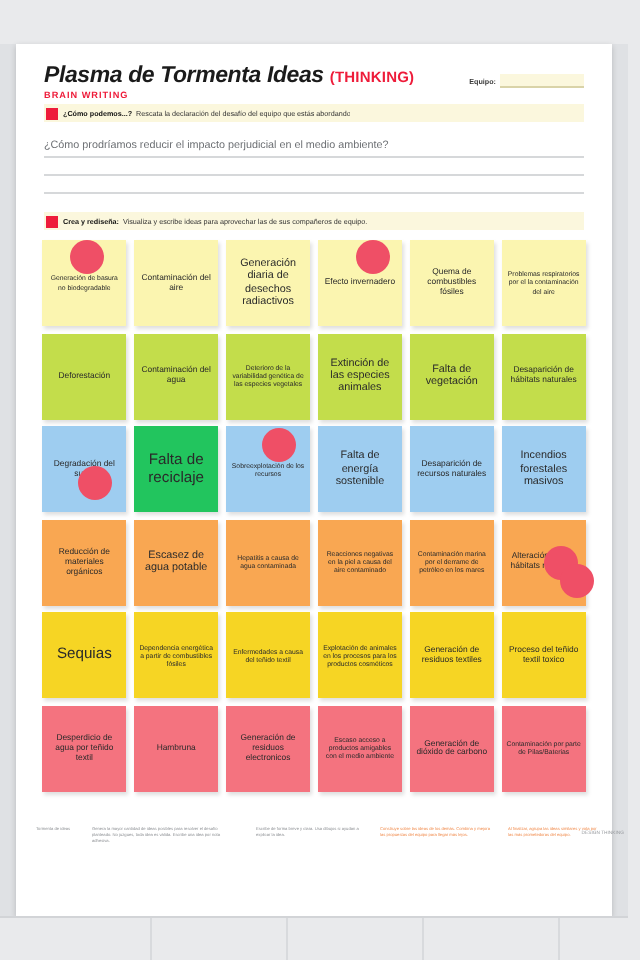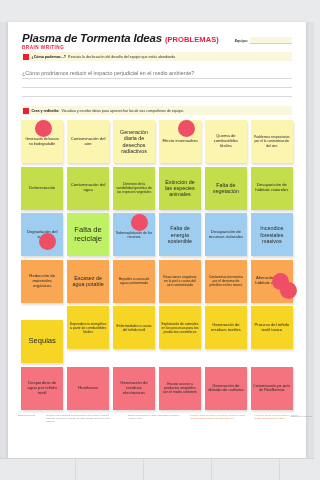--- a/index.html
+++ b/index.html
@@ -212,21 +212,21 @@
 
   <div class="topbar"></div>
   <div class="rail-left"></div>
   <div class="rail-right"></div>
 
   <div class="sheet">
 
     <div class="hdr">
       <div class="title-row">
         <span class="title-main">Plasma de Tormenta Ideas</span>
-        <span class="title-sub">(PROBLEMAS)</span>
+        <span class="title-sub">(THINKING)</span>
       </div>
       <div class="subtitle">BRAIN WRITING</div>
 
       <div class="equipo">
         <span class="equipo-label">Equipo:</span>
         <span class="equipo-field"></span>
       </div>
     </div>
 
     <div class="banner">
@@ -286,21 +286,21 @@
         </div>
         <div class="note c-green" style="background: rgb(195, 221, 75);">
           <span class="t-md">Falta de vegetación</span>
         </div>
         <div class="note c-green" style="background: rgb(195, 221, 75);">
           <span class="t-sm">Desaparición de hábitats naturales</span>
         </div>
         <div class="note c-blue" style="background: rgb(158, 205, 240);">
           <span class="t-sm">Degradación del suelo</span>
         </div>
-        <div class="note c-blue" style="background: #bef264; text-align: center;">
+        <div class="note c-blue" style="background: #22c55e; text-align: center;">
           <span class="t-lg">Falta de reciclaje</span>
         </div>
         <div class="note c-blue" style="background: rgb(158, 205, 240);">
           <span class="t-xs">Sobreexplotación de los recursos</span>
         </div>
         <div class="note c-blue" style="background: rgb(158, 205, 240);">
           <span class="t-md">Falta de energía sostenible</span>
         </div>
         <div class="note c-blue" style="background: rgb(158, 205, 240);">
           <span class="t-sm">Desaparición de recursos naturales</span>
@@ -319,21 +319,21 @@
         </div>
         <div class="note c-orange" style="background: rgb(249, 167, 82);">
           <span class="t-xs">Reacciones negativas en la piel a causa del aire contaminado</span>
         </div>
         <div class="note c-orange" style="background: rgb(249, 167, 82);">
           <span class="t-xs">Contaminación marina por el derrame de petróleo en los mares</span>
         </div>
         <div class="note c-orange" style="background: rgb(249, 167, 82);">
           <span class="t-sm">Alteración del los hábitats naturales</span>
         </div>
-        <div class="note c-yellow" style="background: rgb(246, 213, 36); margin-top: 14px;">
+        <div class="note c-yellow" style="background: rgb(246, 213, 36);">
           <span class="t-lg">Sequias</span>
         </div>
         <div class="note c-yellow" style="background: rgb(246, 213, 36);">
           <span class="t-xs">Dependencia energética a partir de combustibles fósiles</span>
         </div>
         <div class="note c-yellow" style="background: rgb(246, 213, 36);">
           <span class="t-xs">Enfermedades a causa del teñido textil</span>
         </div>
         <div class="note c-yellow" style="background: rgb(246, 213, 36);">
           <span class="t-xs">Explotación de animales en los procesos para los productos cosméticos</span>

